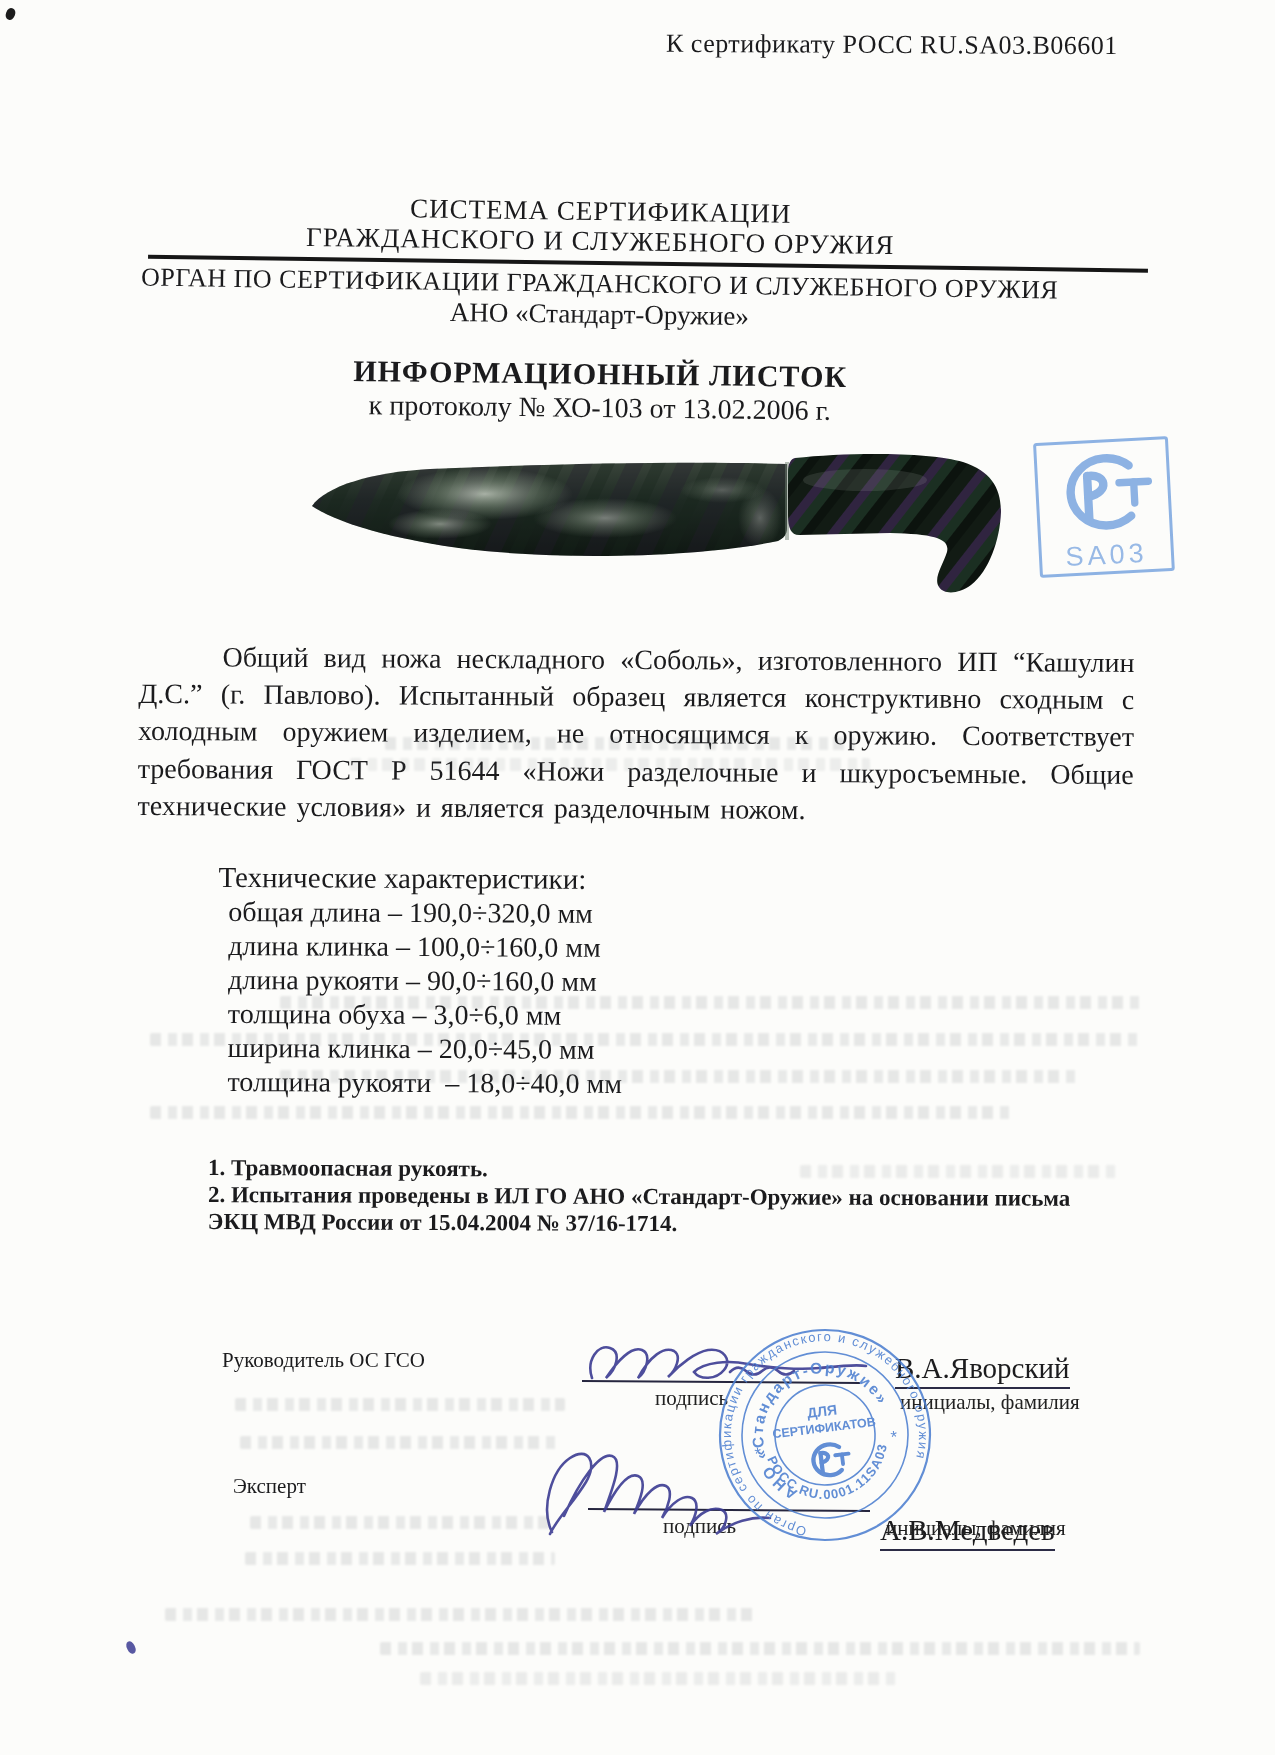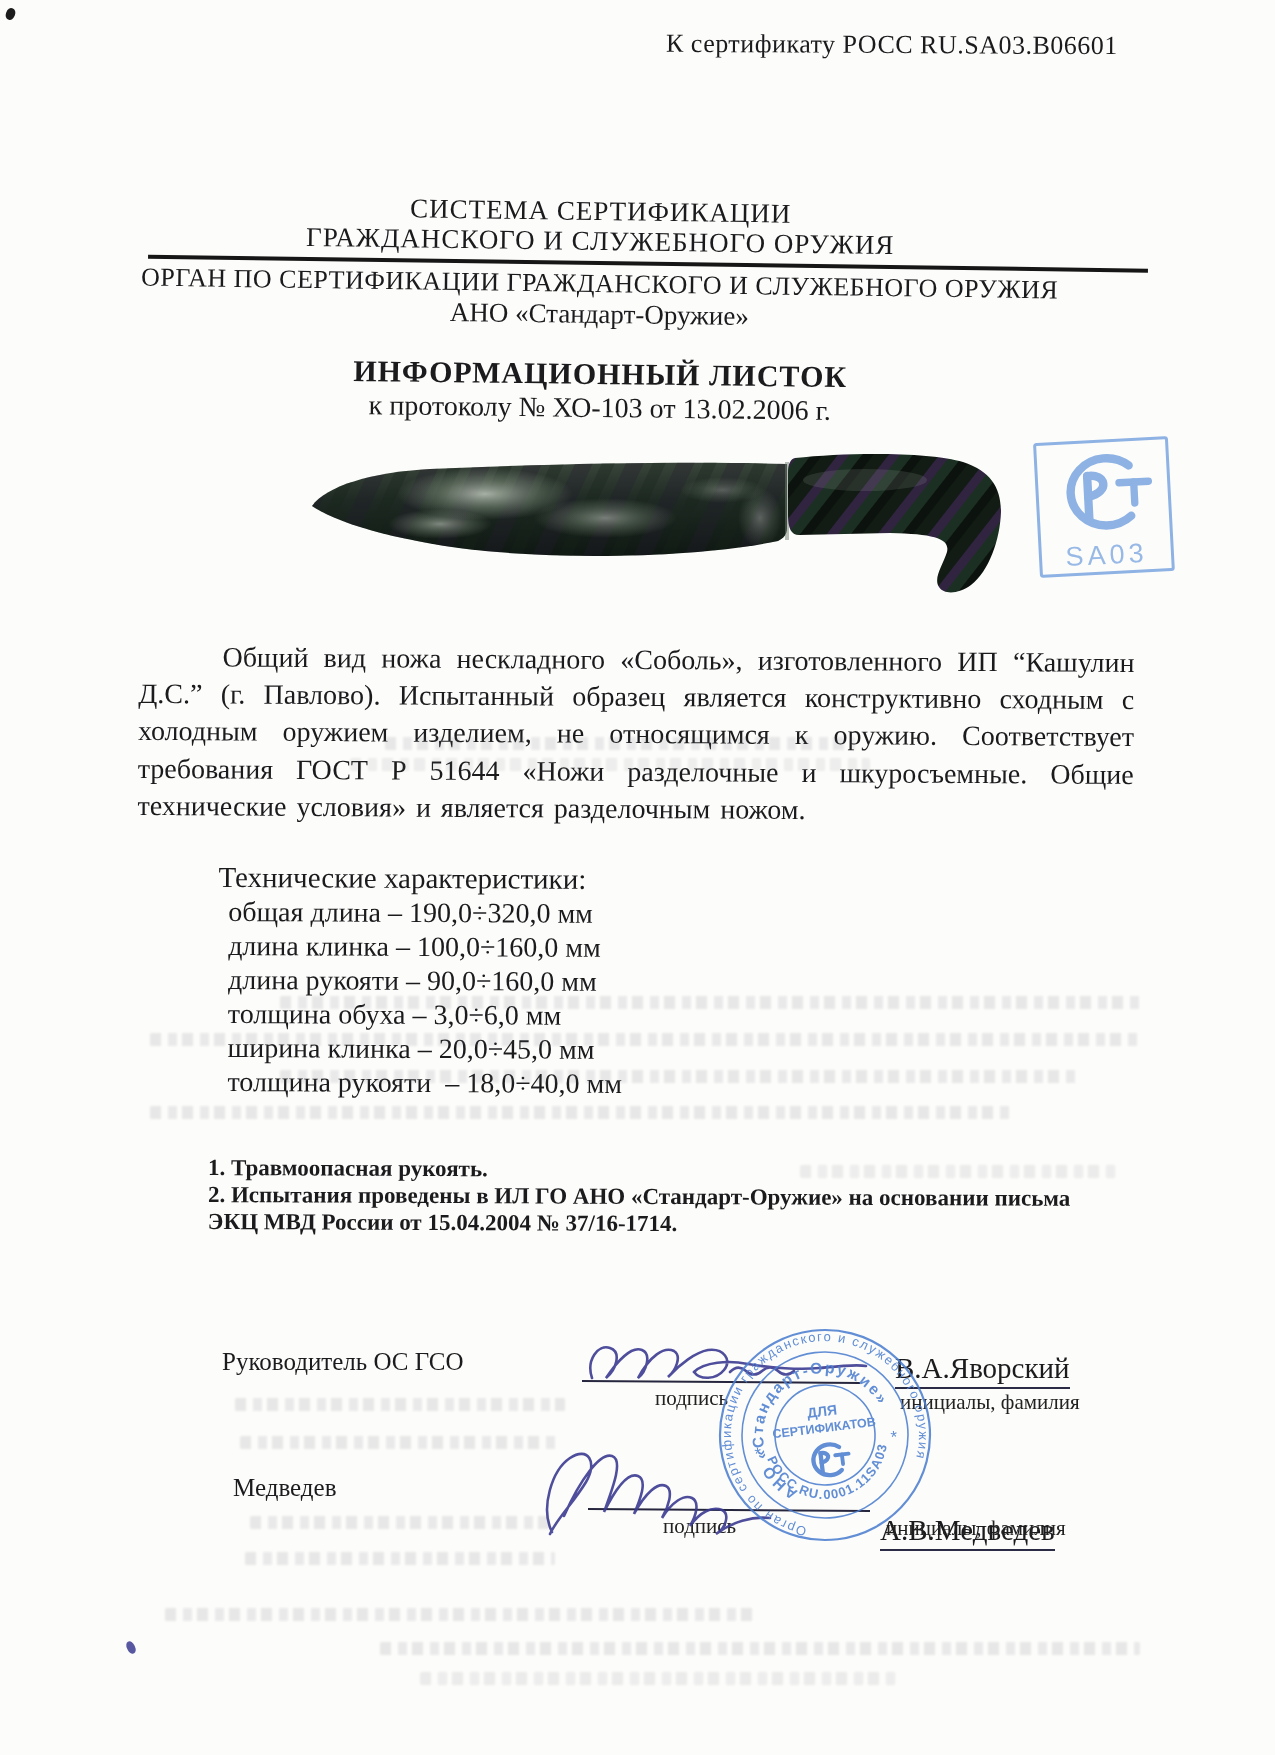--- a/index.html
+++ b/index.html
@@ -23,21 +23,21 @@
     left:138px;top:641px;width:996px;font-size:28px;line-height:37.2px;
     text-align:justify;text-indent:84px;word-spacing:3px;transform:rotate(.35deg);margin:0;
   }
   .specs{left:218px;top:860px;transform:rotate(.3deg);}
   .specs-title{font-size:29px;line-height:36px;}
   .spec-item{font-size:28px;line-height:34px;padding-left:10px;white-space:pre;}
   .notes{left:208px;top:1156px;width:900px;display:flex;transform:rotate(.25deg);font-size:23px;}
   .notes-label{width:196px;flex:none;letter-spacing:.5px;}
   .notes-body{font-weight:600;line-height:27px;}
   .note-line{white-space:nowrap;}
-  .sig-role{font-size:25px;}
+  .sig-role{font-size:21px;}
   .role-1{left:222px;top:1348px;}
   .role-2{left:233px;top:1474px;}
   .sig-line{height:2px;background:#26263f;}
   .sig-line-1{left:582px;top:1381px;width:278px;transform:rotate(.4deg);}
   .sig-line-2{left:588px;top:1509px;width:282px;transform:rotate(.4deg);}
   .sig-sublabel{font-size:21px;color:#222;}
   .podpis-1{left:655px;top:1386px;}
   .podpis-2{left:663px;top:1514px;}
   .sig-name{font-size:29px;border-bottom:2px solid #2b2b45;padding-bottom:2px;display:inline-block;}
   .name-1{left:895px;top:1352px;text-align:right;}
@@ -148,21 +148,21 @@
       <div class="note-line">ЭКЦ МВД России от 15.04.2004 № 37/16-1714.</div>
     </div>
   </div>
 
   <div class="abs sig-role role-1">Руководитель ОС ГСО</div>
   <div class="abs sig-line sig-line-1"></div>
   <div class="abs sig-sublabel podpis-1">подпись</div>
   <div class="abs name-1"><span class="sig-name">В.А.Яворский</span></div>
   <div class="abs sig-sublabel initials-1">инициалы, фамилия</div>
 
-  <div class="abs sig-role role-2">Медведев</div>
+  <div class="abs sig-role role-2">Эксперт</div>
   <div class="abs sig-line sig-line-2"></div>
   <div class="abs sig-sublabel podpis-2">подпись</div>
   <div class="abs name-2"><span class="sig-name">А.В.Медведев</span></div>
   <div class="abs sig-sublabel initials-2">инициалы, фамилия</div>
 
   <svg class="abs sig-ink" width="440" height="240" viewBox="0 0 440 240">
     <g fill="none" stroke="#3c3c92" stroke-width="2.6" stroke-linecap="round" opacity=".9">
       <path d="M92,58 C86,40 98,24 110,28 C122,32 116,50 106,58 C118,40 132,26 142,30 C152,34 146,52 138,58 C150,36 164,26 174,31 C182,36 176,50 168,57 C180,44 196,32 208,30 C224,28 232,40 224,50 C216,60 200,60 194,52 C204,42 228,40 248,44 C270,48 300,50 320,48 C340,46 356,44 366,46 M230,52 q8,-8 16,-1 q8,7 16,0 q8,-7 16,0 q8,7 16,0"></path>
       <path d="M52,212 C40,188 52,150 70,138 C88,126 98,142 86,162 C74,182 56,200 50,214 M64,196 C80,160 100,132 112,136 C124,140 112,170 104,192 C116,168 128,152 138,156 C148,160 140,180 134,194 C146,172 158,162 166,166 C174,170 168,188 162,198 C172,182 184,174 192,178 C200,182 196,196 190,206 C200,192 212,186 222,190 C230,194 226,208 216,214 C232,202 252,196 270,198"></path>
     </g>

